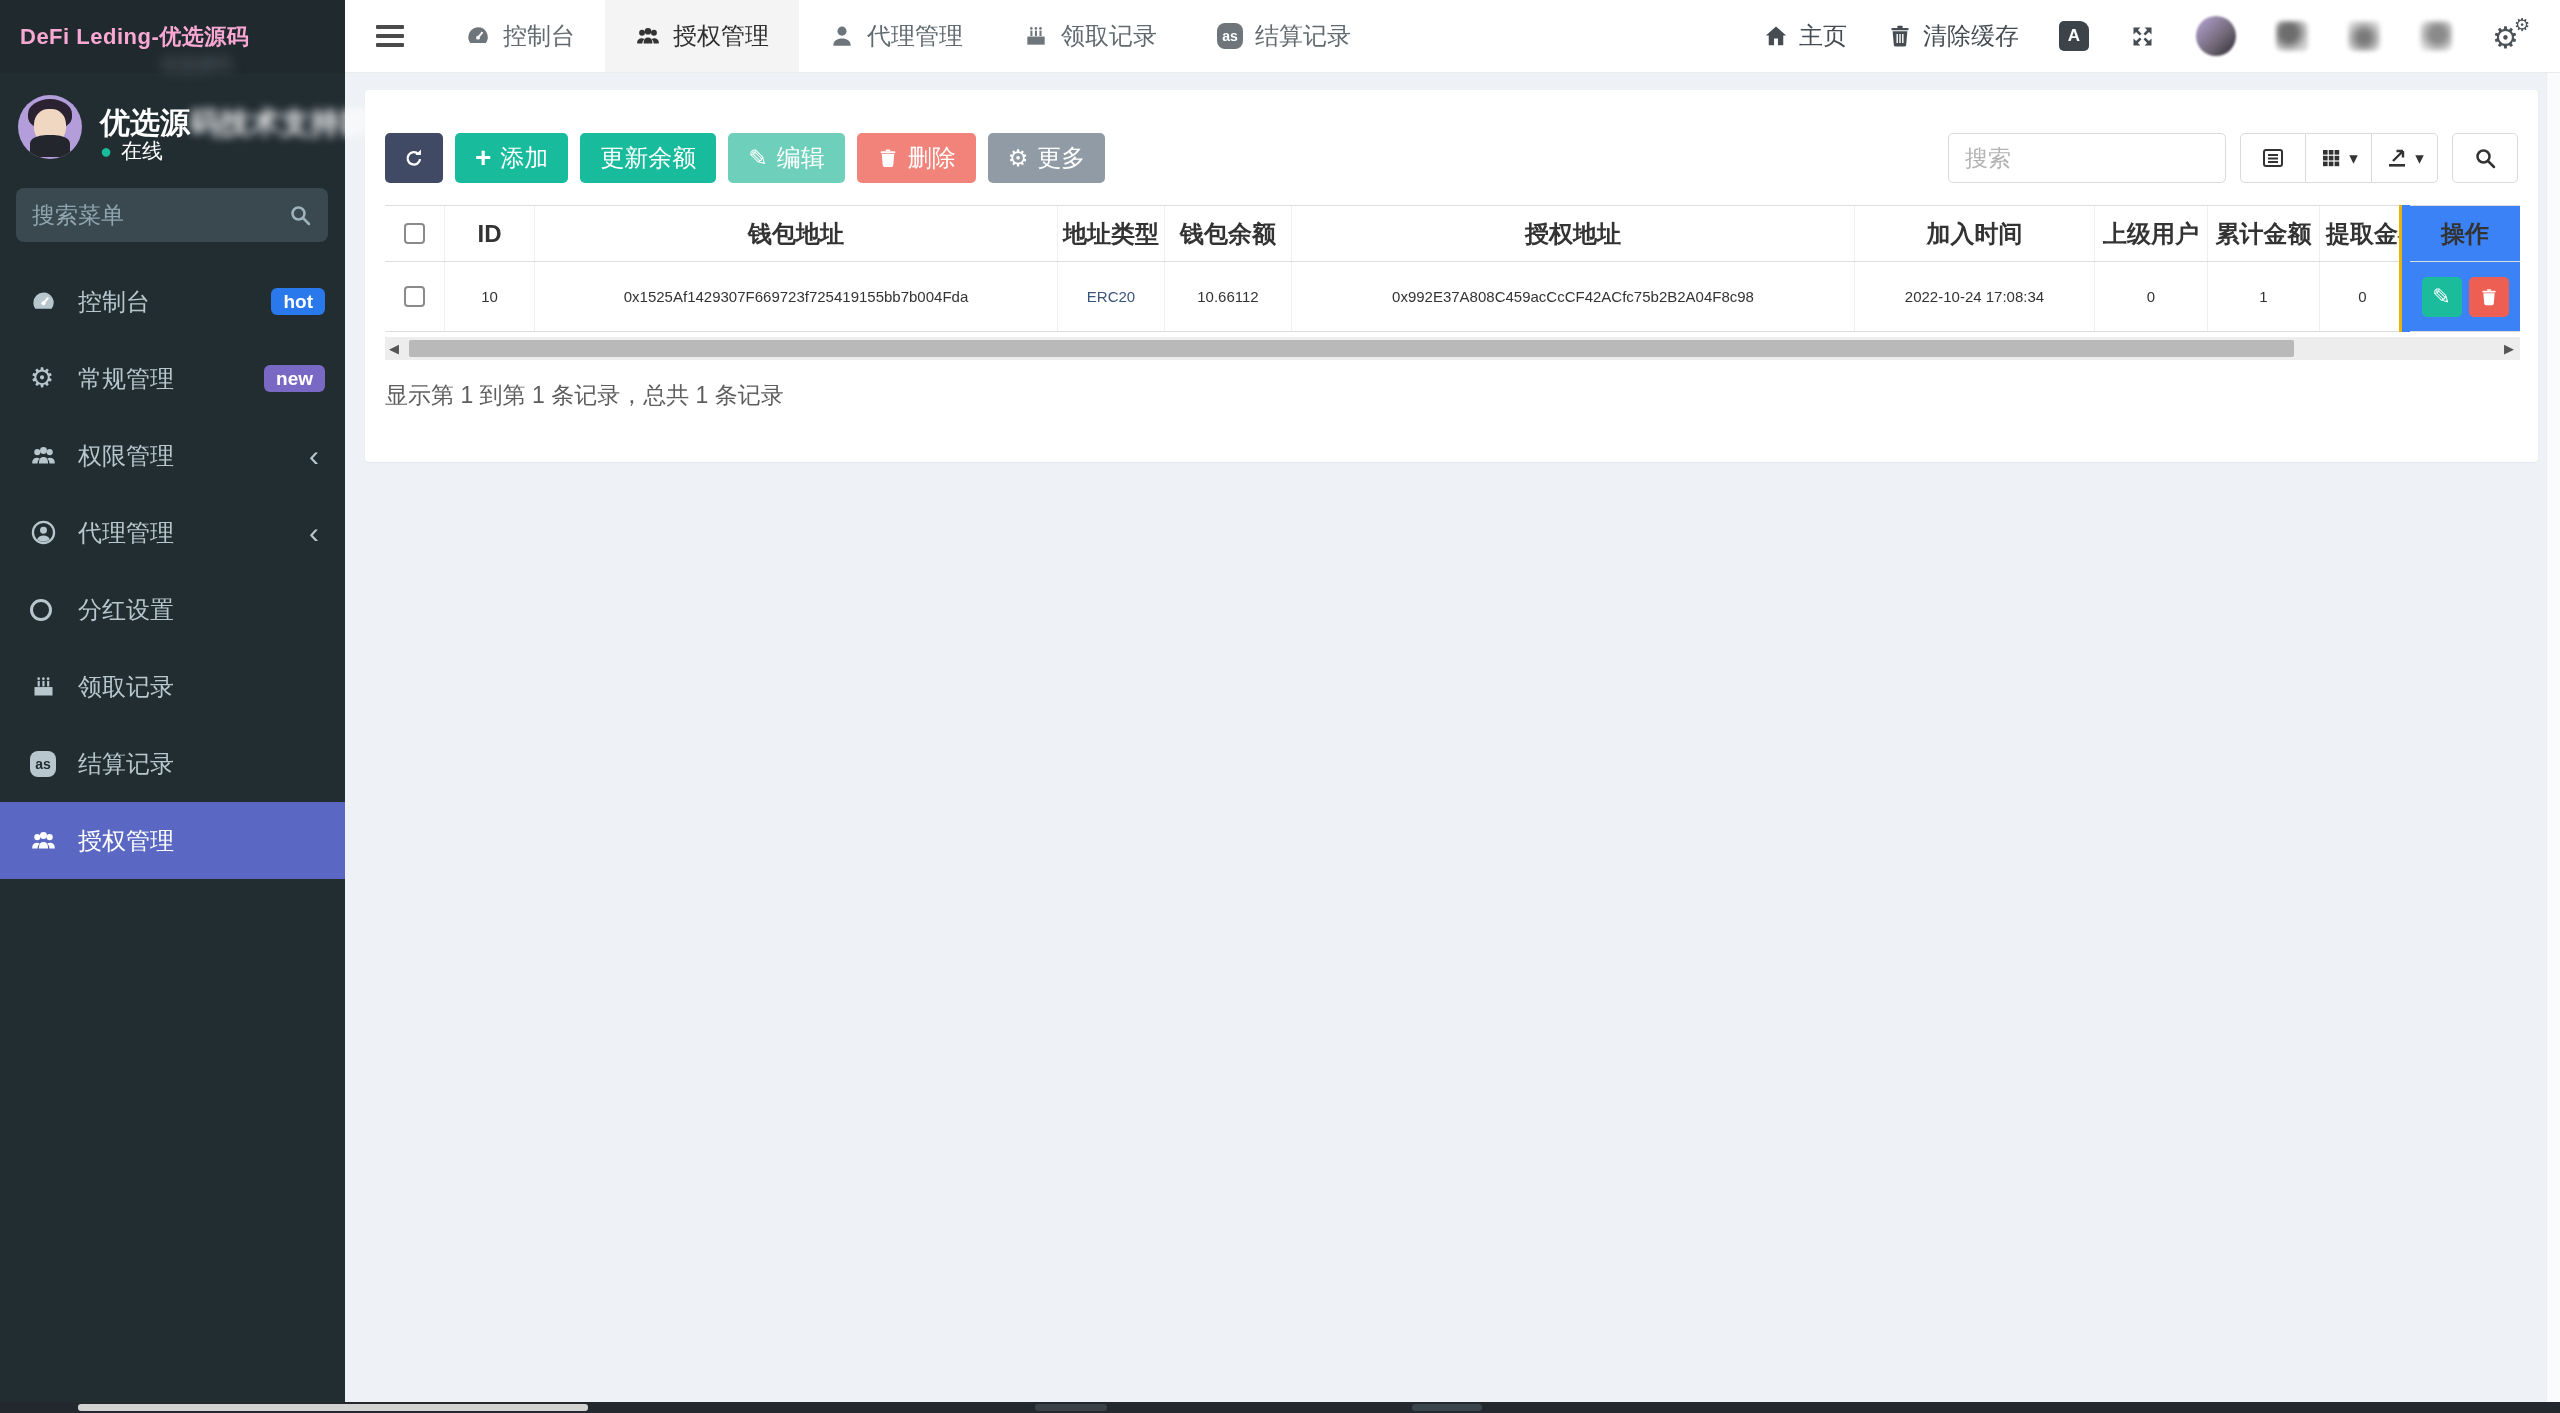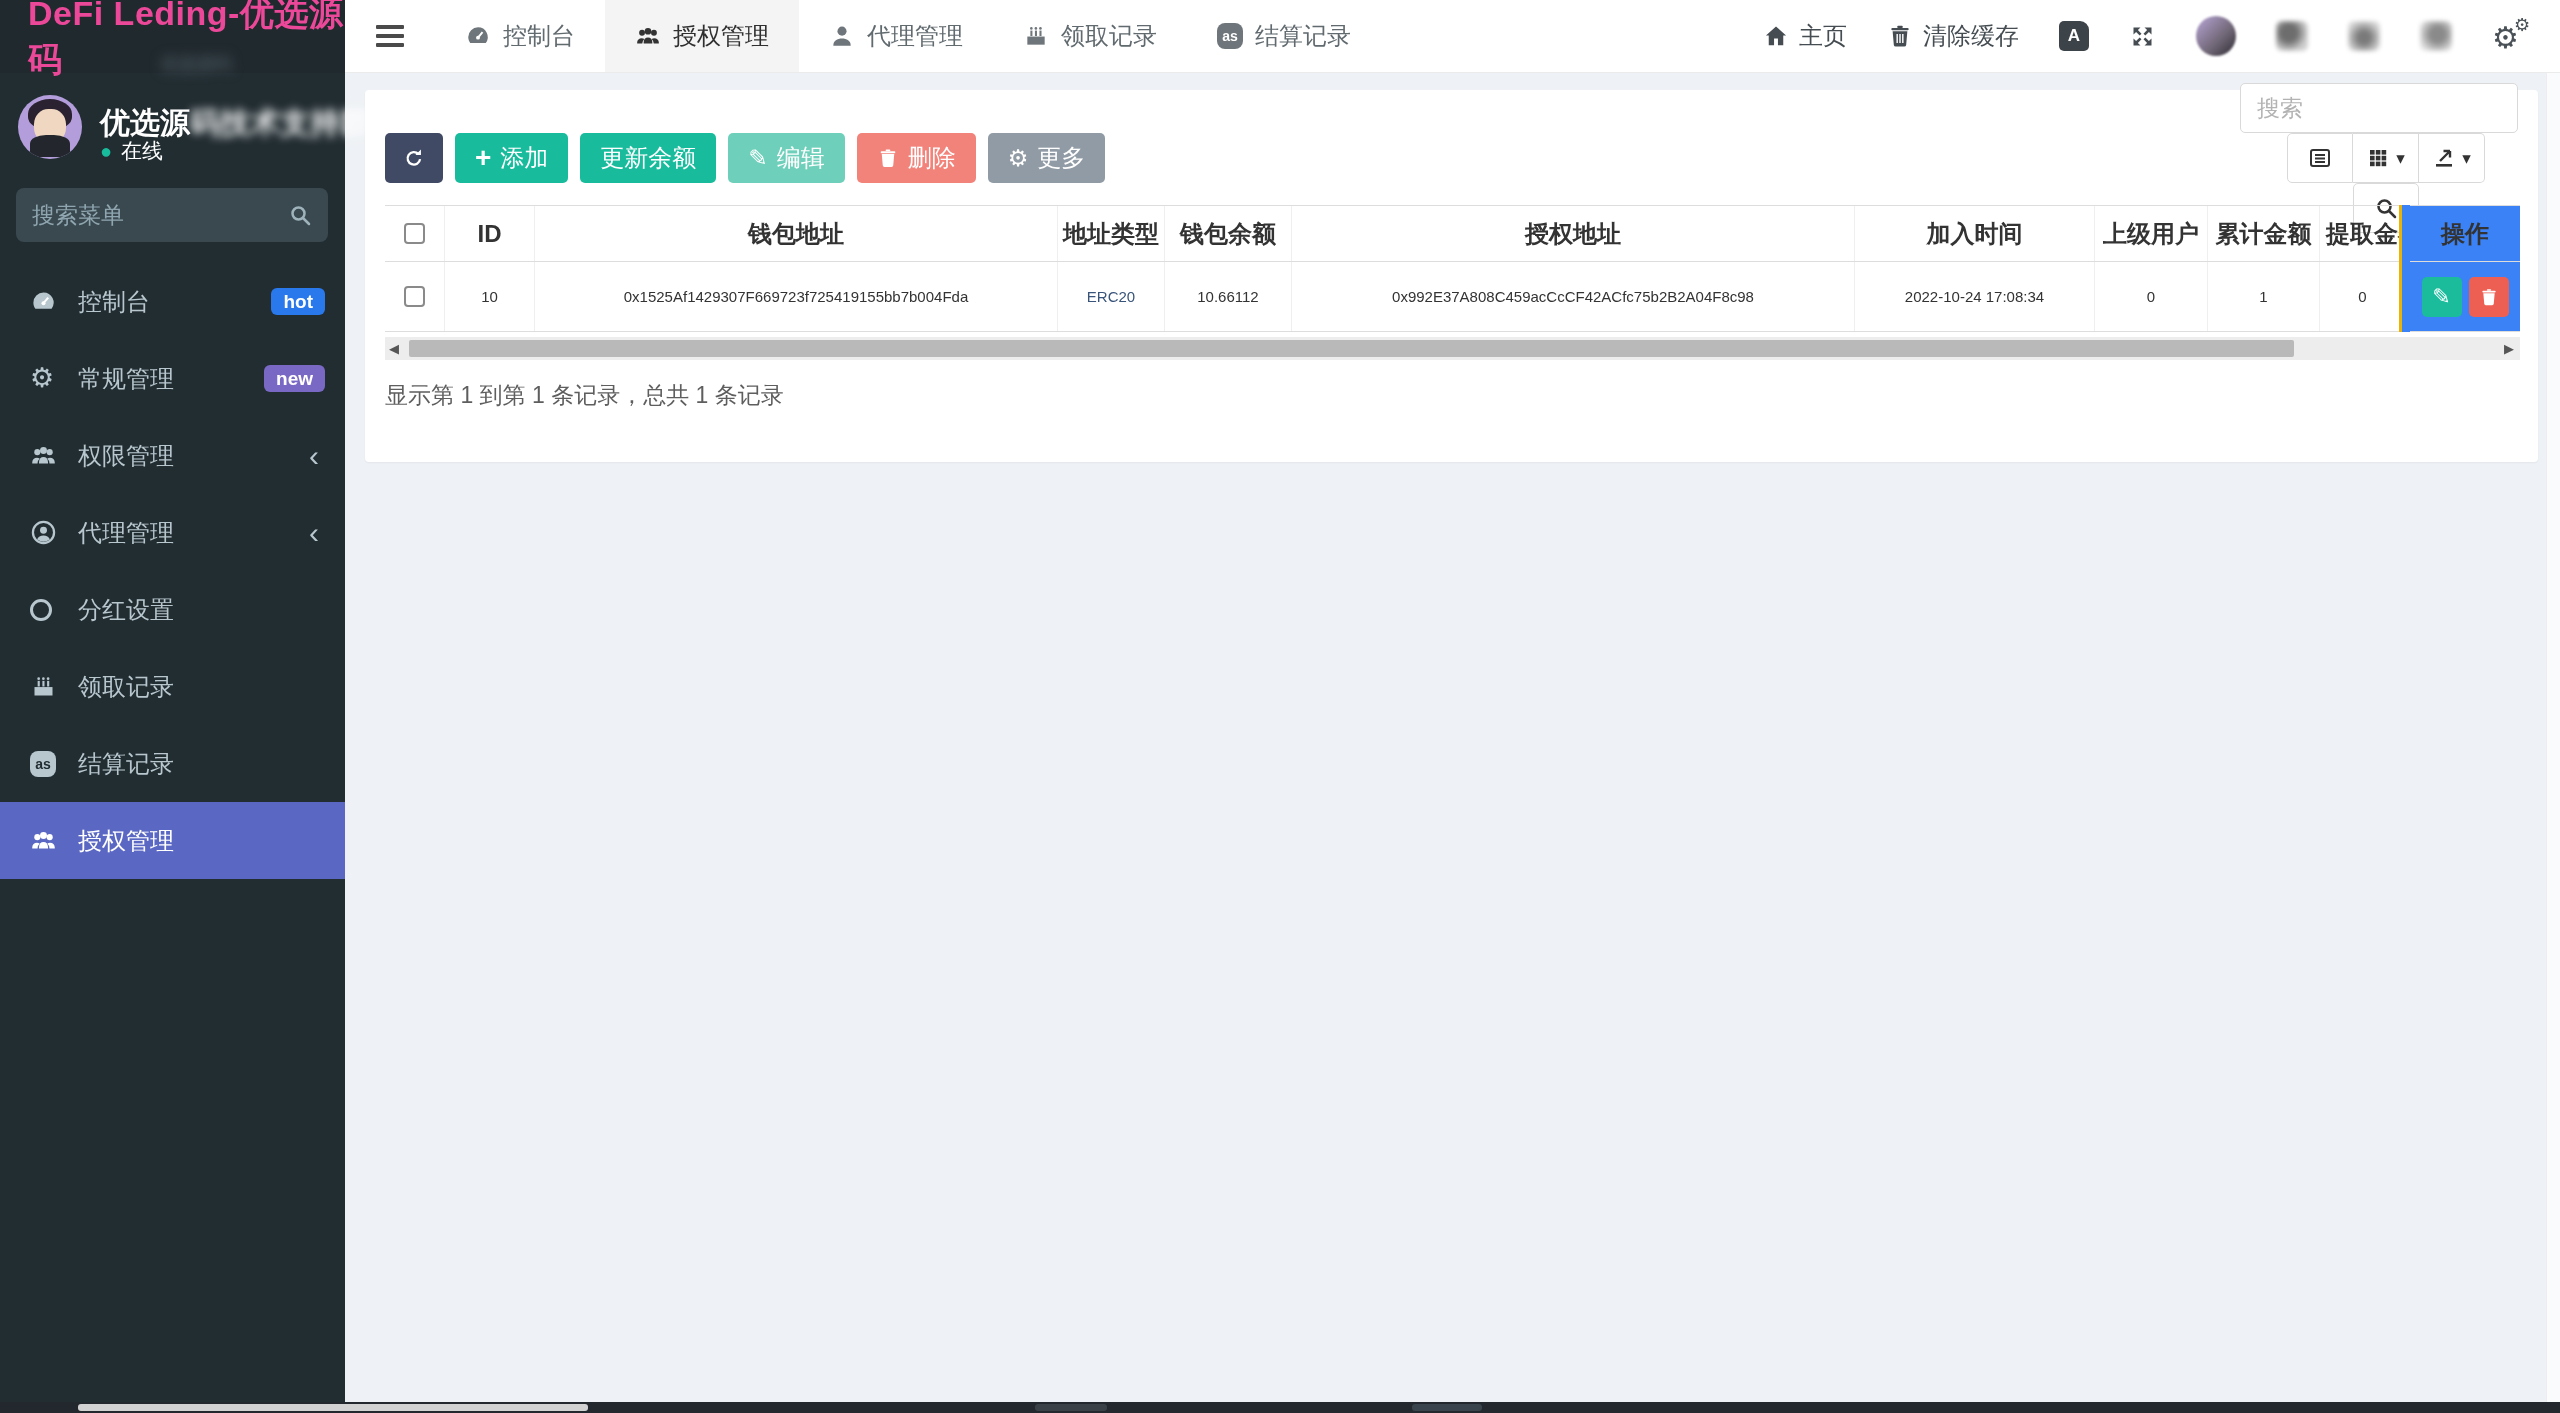--- a/index.html
+++ b/index.html
@@ -2,22 +2,22 @@
 <html><head>
 <meta charset="utf-8">
 <style>
   * { margin:0; padding:0; box-sizing:border-box; }
   html,body { width:2560px; height:1413px; }
   body { font-family:"Liberation Sans","DejaVu Sans",sans-serif; background:#eef1f5; overflow:hidden; }
   .screen { position:relative; width:2560px; height:1413px; background:#eef1f5; overflow:hidden; }
 
   
   .sidebar { position:absolute; left:0; top:0; width:345px; height:1402px; background:#222d32; z-index:5; }
-  .logo { height:73px; background:#20292e; display:flex; align-items:center; padding-left:28px;
-          color:#ec4899; font-size:34px; font-weight:bold; letter-spacing:.5px; }
+  .logo { height:73px; background:#20292e; display:flex; align-items:center; padding-left:20px;
+          color:#f9a8d4; font-size:22px; font-weight:bold; letter-spacing:.5px; }
   .logo-smudge { position:absolute; left:160px; top:52px; width:150px; height:22px; color:#5a6a72;
           font-size:18px; filter:blur(6px); overflow:hidden; }
   .user-panel { position:absolute; left:0; top:95px; width:345px; height:85px; }
   .avatar { position:absolute; left:18px; top:0; width:64px; height:64px; border-radius:50%;
           background:#b39ddb; overflow:hidden; }
   .avatar .hair { position:absolute; left:10px; top:4px; width:44px; height:30px; background:#2a2230;
           border-radius:50% 50% 40% 40%; }
   .avatar .face { position:absolute; left:16px; top:14px; width:32px; height:34px; background:#f0d7c2;
           border-radius:45%; }
   .avatar .scarf { position:absolute; left:12px; top:40px; width:40px; height:22px; background:#23262c;
@@ -80,21 +80,21 @@
           align-items:center; justify-content:center; gap:9px; padding:0 20px; margin-right:12px; cursor:pointer;
           font-family:inherit; }
   .btn svg { width:22px; height:22px; }
   .btn.dark { background:#414a65; width:58px; padding:0; }
   .btn.green { background:#18bc9c; }
   .btn.green-dis { background:#6ed0ba; }
   .btn.red-dis { background:#f2837b; }
   .btn.grey { background:#919ba5; }
   .btn .plus { font-size:28px; font-weight:bold; line-height:1; }
   .btn .pencil, .btn .gear-glyph2 { font-size:23px; line-height:1; }
-  .toolbar-right { margin-left:auto; display:flex; align-items:center;flex-direction:column; }
+  .toolbar-right { margin-left:auto; display:flex; align-items:center; }
   .search-box { width:278px; height:50px; border:1px solid #d9d9d9; border-radius:5px; padding:0 16px;
           font-size:23px; color:#333; font-family:inherit; background:#fff; }
   .search-box::placeholder { color:#b3b3b3; }
   .btn-group { display:flex; margin-left:14px; }
   .tbtn { height:50px; min-width:66px; background:#fff; border:1px solid #d9d9d9; display:inline-flex;
           align-items:center; justify-content:center; gap:6px; color:#333; cursor:pointer; padding:0 12px; }
   .btn-group .tbtn + .tbtn { border-left:none; }
   .btn-group .tbtn:first-child { border-radius:5px 0 0 5px; }
   .btn-group .tbtn:last-child { border-radius:0 5px 5px 0; }
   .tbtn svg { width:24px; height:24px; }

